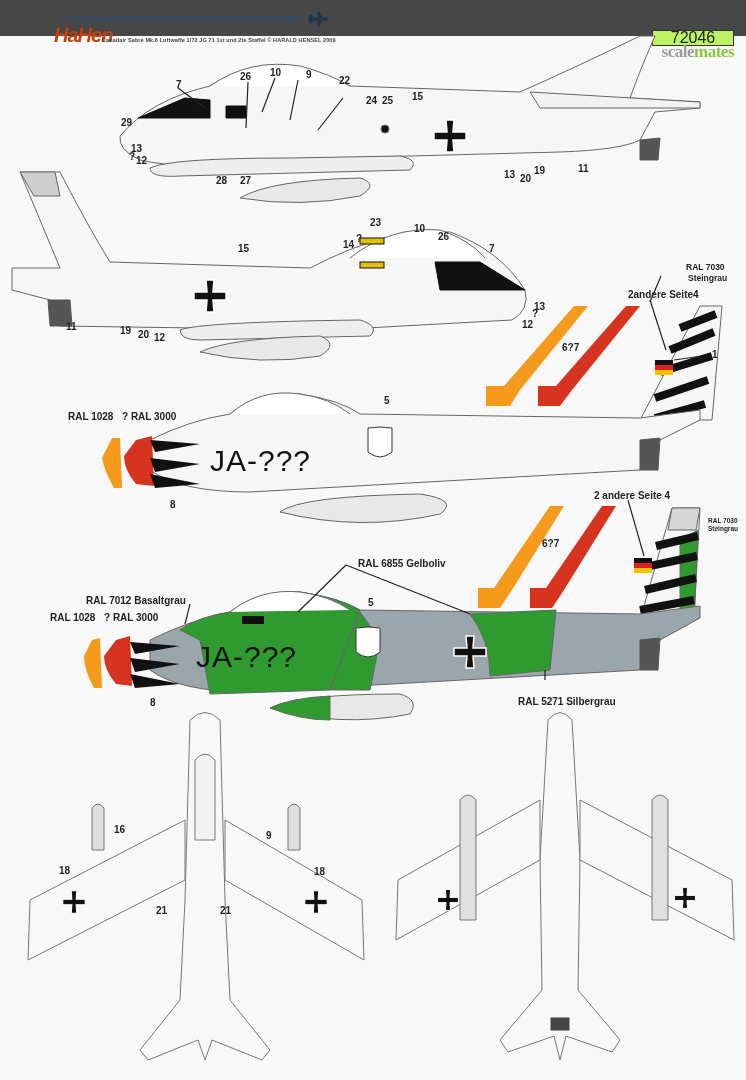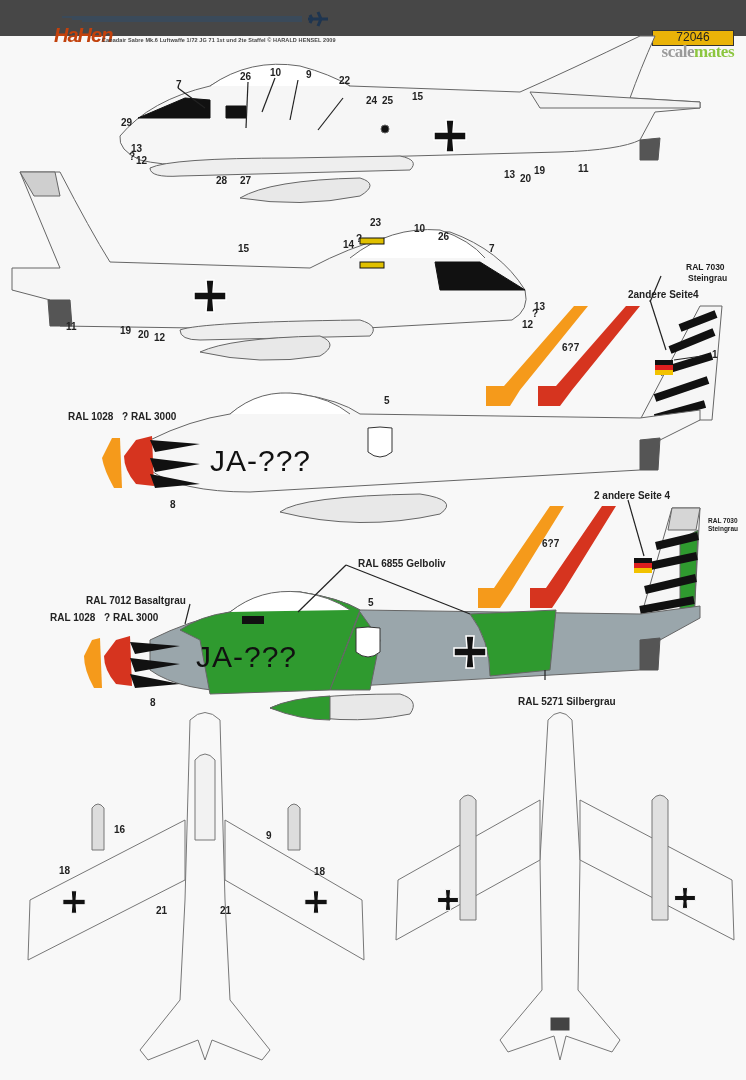--- a/index.html
+++ b/index.html
@@ -2,21 +2,21 @@
 <html><head>
 <meta charset="utf-8">
 <style>
   html,body{margin:0;padding:0;}
   body{width:746px;height:1080px;background:#f8f8f8;position:relative;overflow:hidden;font-family:"Liberation Sans",sans-serif;}
   .topbar{position:absolute;left:0;top:0;width:746px;height:36px;background:#474747;}
   .brand{position:absolute;right:12px;top:3px;font-family:Liberation Serif, serif;font-weight:bold;font-size:17px;letter-spacing:-0.5px;line-height:30px;margin-top:34px;}
   .brand .a{color:#9a9a9a;} .brand .b{color:#8cc63f;}
   .hahen{position:absolute;left:6px;top:24px;font-family:"Liberation Sans",sans-serif;font-style:italic;font-weight:bold;font-size:20px;color:#c2410c;letter-spacing:-1px;margin-left:48px;}
   .subtitle{position:absolute;left:102px;top:37px;font-size:5.5px;font-weight:bold;color:#444;white-space:nowrap;letter-spacing:0.1px;}
-  .kitbox{position:absolute;left:652px;top:30px;width:80px;height:14px;border:1.5px solid #333;background:#eab308;font-size:12px;line-height:13px;text-align:center;color:#222;overflow:hidden;}
+  .kitbox{position:absolute;left:652px;top:30px;width:80px;height:14px;border:1.5px solid #333;background:#bef264;font-size:16px;line-height:13px;text-align:center;color:#222;overflow:hidden;}
   .plane-line{position:absolute;left:62px;top:16px;width:260px;height:6px;}
   svg.art{position:absolute;left:0;top:0;}
   .lbl{position:absolute;font-size:10px;font-weight:bold;color:#222;white-space:nowrap;line-height:10px;}
   .lbl.s{font-size:10px;}
   .lbl.ral{font-size:8.5px;}
   .code{position:absolute;font-size:30px;color:#111;letter-spacing:1px;line-height:30px;font-family:"Liberation Sans",sans-serif;}
 </style>
 </head>
 <body>
 

